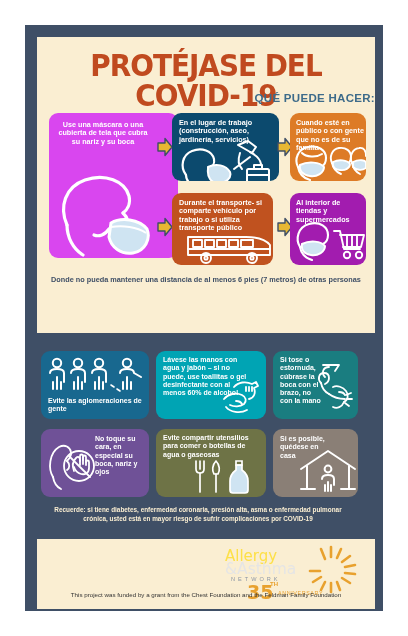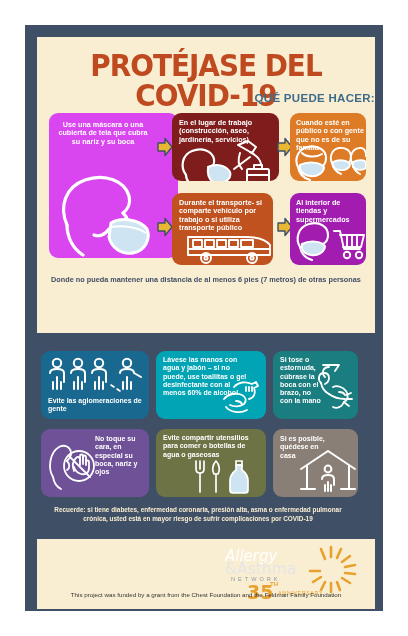--- a/index.html
+++ b/index.html
@@ -66,21 +66,21 @@
     line-height: 1.18;
   }
   .card svg { position: absolute; }
 
   
   .t-label { font-size: 7.2px; }
 
   #card-mask     { left: 12px;  top: 76px;  width: 129px; height: 145px; background: #d946ef; }
   #card-mask .label { left: 6px; top: 8px; width: 96px; text-align: center; }
 
-  #card-work     { left: 135px; top: 76px;  width: 107px; height: 68px;  background: #7f1d1d; }
+  #card-work     { left: 135px; top: 76px;  width: 107px; height: 68px;  background: #0c4a6e; }
   #card-work .label { left: 7px; top: 6px; width: 98px; }
 
   #card-public   { left: 253px; top: 76px;  width: 76px;  height: 68px;  background: #dd7b26; }
   #card-public .label { left: 6px; top: 6px; width: 68px; }
 
   #card-transit  { left: 135px; top: 156px; width: 101px; height: 72px;  background: #c0521f; }
   #card-transit .label { left: 7px; top: 6px; width: 96px; }
 
   #card-store    { left: 253px; top: 156px; width: 76px;  height: 72px;  background: #a21caf; }
   #card-store .label { left: 6px; top: 6px; width: 66px; }
@@ -125,23 +125,22 @@
     font-size: 6.4px;
     font-weight: bold;
     color: #faeed2;
     line-height: 1.35;
   }
 
   
   #logo { position: absolute; left: 192px; top: 516px; width: 144px; height: 54px; }
   .logo-allergy {
     position: absolute; left: 4px; top: 2px;
-    font-size: 15px; color: #ffffff;
+    font-size: 15px; color: #fde047;
     font-family: "DejaVu Sans", sans-serif;
-    font-style: italic;
   }
   .logo-asthma {
     position: absolute; left: 4px; top: 15px;
     font-size: 15.5px; color: #e5e5e5;
     font-family: "DejaVu Sans", sans-serif;
   }
   .logo-network {
     position: absolute; left: 10px; top: 31px;
     font-size: 5.6px; color: #8c97a5; letter-spacing: 3px;
   }

